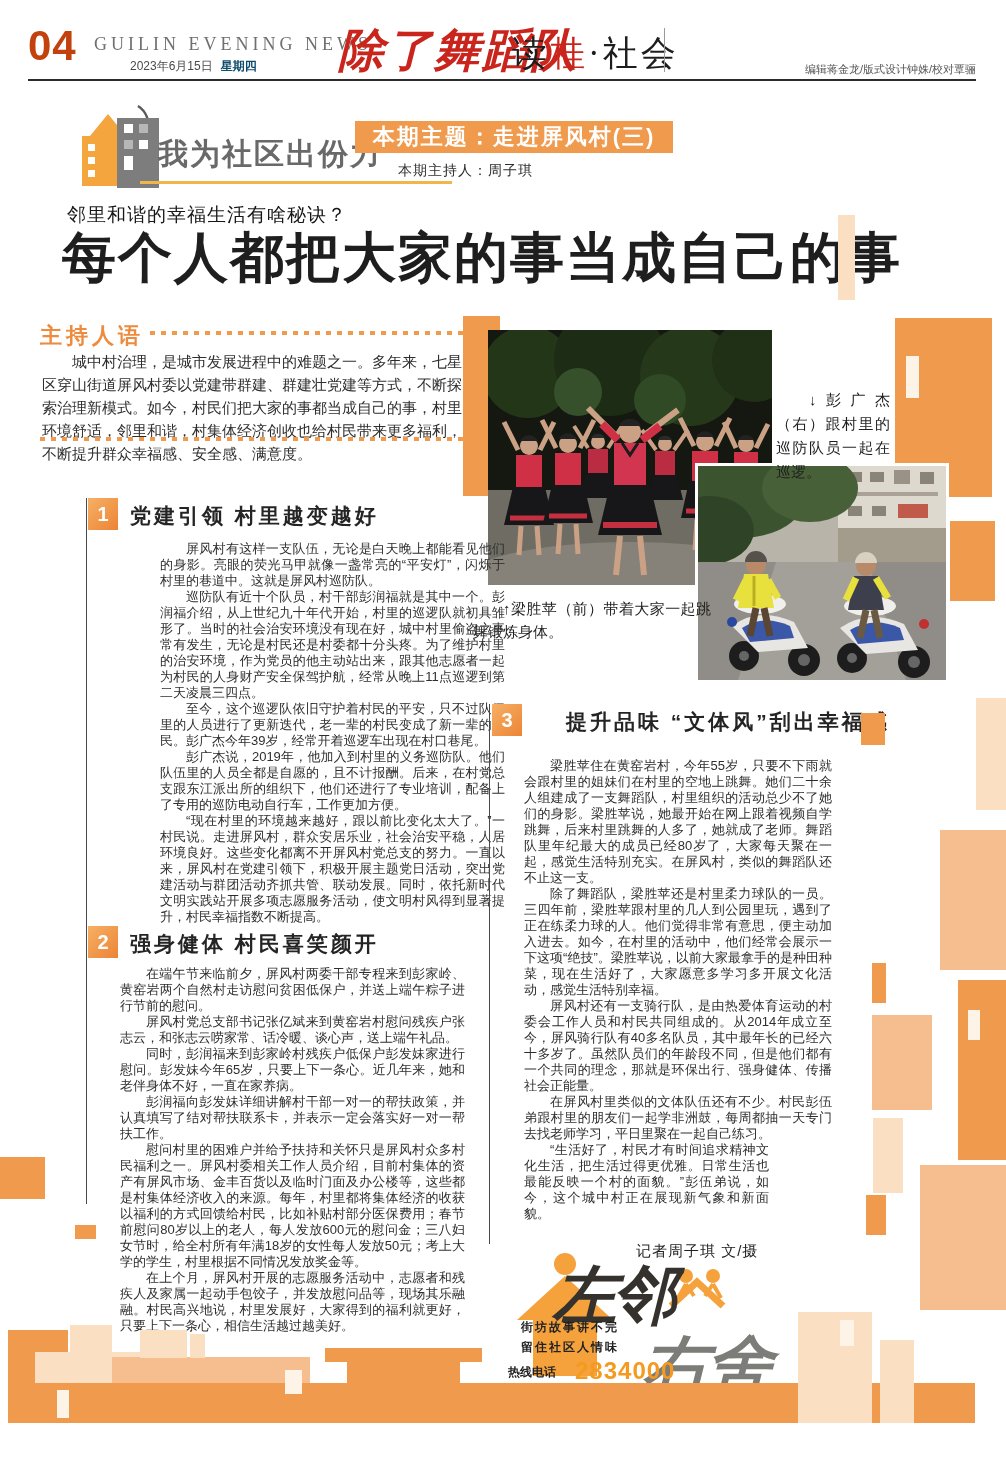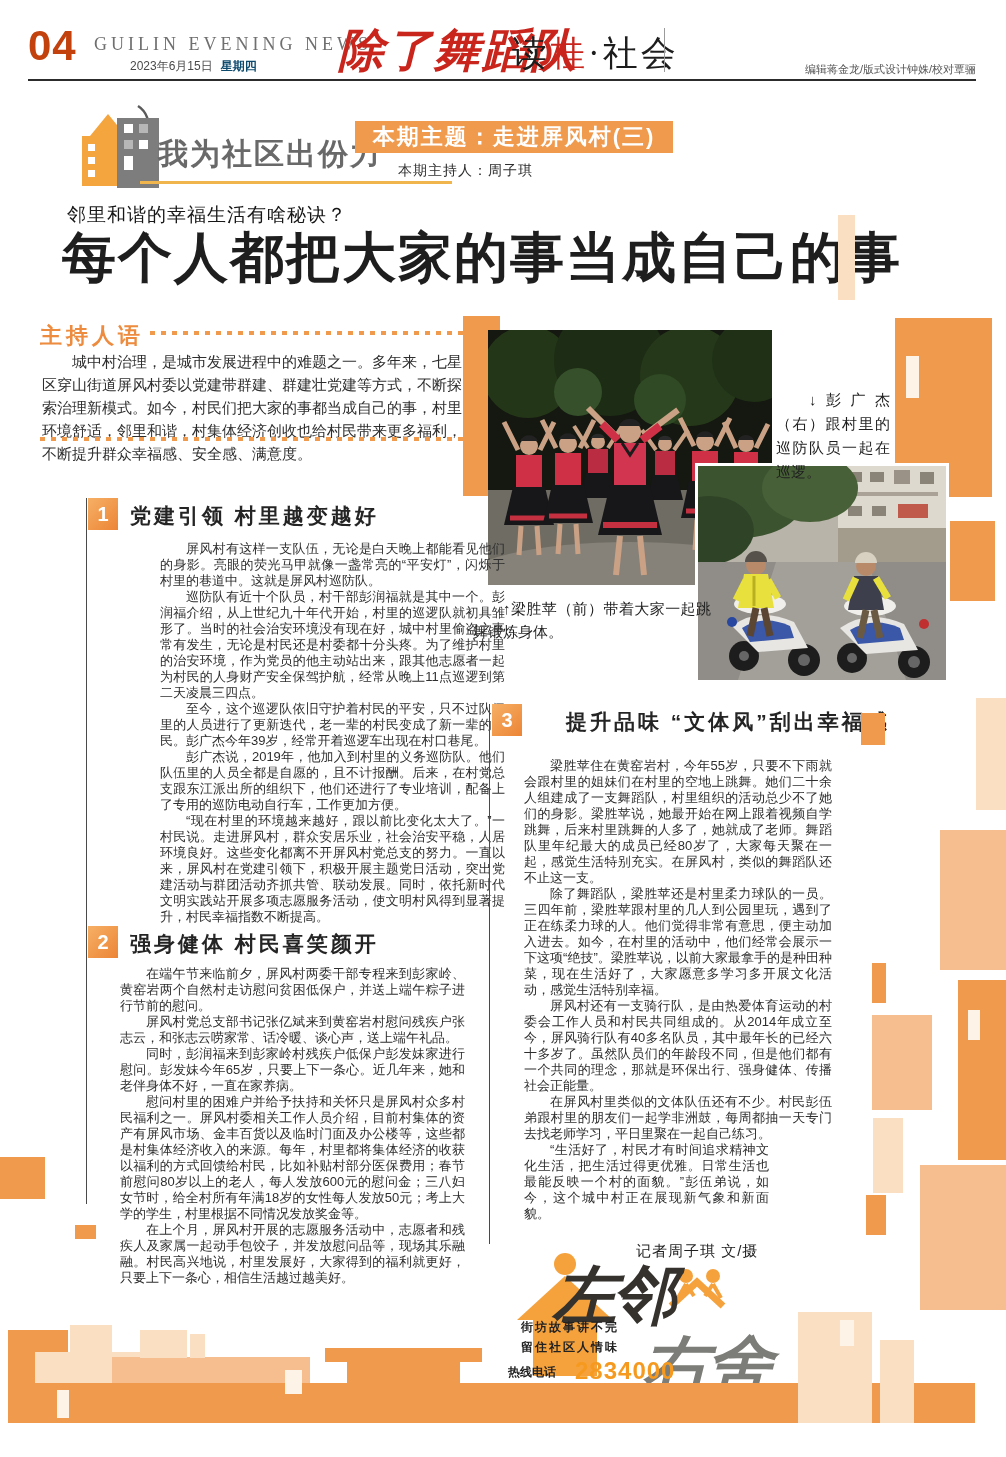--- a/index.html
+++ b/index.html
@@ -269,20 +269,21 @@
     <p>彭广杰说，2019年，他加入到村里的义务巡防队。他们队伍里的人员全都是自愿的，且不计报酬。后来，在村党总支跟东江派出所的组织下，他们还进行了专业培训，配备上了专用的巡防电动自行车，工作更加方便。</p>
     <p>“现在村里的环境越来越好，跟以前比变化太大了。”一村民说。走进屏风村，群众安居乐业，社会治安平稳，人居环境良好。这些变化都离不开屏风村党总支的努力。一直以来，屏风村在党建引领下，积极开展主题党日活动，突出党建活动与群团活动齐抓共管、联动发展。同时，依托新时代文明实践站开展多项志愿服务活动，使文明村风得到显著提升，村民幸福指数不断提高。</p>
   </div>
 
   <div class="abs numbox" style="left:88px;top:926px;">2</div>
   <div class="abs sec-title" style="left:130px;top:930px;">强身健体 村民喜笑颜开</div>
   <div class="abs body" style="left:120px;top:966px;width:345px;">
     <p>在端午节来临前夕，屏风村两委干部专程来到彭家岭、黄窑岩两个自然村走访慰问贫困低保户，并送上端午粽子进行节前的慰问。</p>
     <p>屏风村党总支部书记张亿斌来到黄窑岩村慰问残疾户张志云，和张志云唠家常、话冷暖、谈心声，送上端午礼品。</p>
     <p>同时，彭润福来到彭家岭村残疾户低保户彭发妹家进行慰问。彭发妹今年65岁，只要上下一条心。近几年来，她和老伴身体不好，一直在家养病。</p>
+    <p>彭润福向彭发妹详细讲解村干部一对一的帮扶政策，并认真填写了结对帮扶联系卡，并表示一定会落实好一对一帮扶工作。</p>
     <p>慰问村里的困难户并给予扶持和关怀只是屏风村众多村民福利之一。屏风村委相关工作人员介绍，目前村集体的资产有屏风市场、金丰百货以及临时门面及办公楼等，这些都是村集体经济收入的来源。每年，村里都将集体经济的收获以福利的方式回馈给村民，比如补贴村部分医保费用；春节前慰问80岁以上的老人，每人发放600元的慰问金；三八妇女节时，给全村所有年满18岁的女性每人发放50元；考上大学的学生，村里根据不同情况发放奖金等。</p>
     <p>在上个月，屏风村开展的志愿服务活动中，志愿者和残疾人及家属一起动手包饺子，并发放慰问品等，现场其乐融融。村民高兴地说，村里发展好，大家得到的福利就更好，只要上下一条心，相信生活越过越美好。</p>
   </div>
 
   <div class="abs col-rule rule-right"></div>
 
   <div class="abs numbox" style="left:492px;top:704px;">3</div>
   <div class="abs sec-title" style="left:530px;top:708px;margin-left:36px;">提升品味 “文体风”刮出幸福感</div>
   <div class="abs body" style="left:524px;top:758px;width:308px;">
     <p>梁胜苹住在黄窑岩村，今年55岁，只要不下雨就会跟村里的姐妹们在村里的空地上跳舞。她们二十余人组建成了一支舞蹈队，村里组织的活动总少不了她们的身影。梁胜苹说，她最开始在网上跟着视频自学跳舞，后来村里跳舞的人多了，她就成了老师。舞蹈队里年纪最大的成员已经80岁了，大家每天聚在一起，感觉生活特别充实。在屏风村，类似的舞蹈队还不止这一支。</p>

